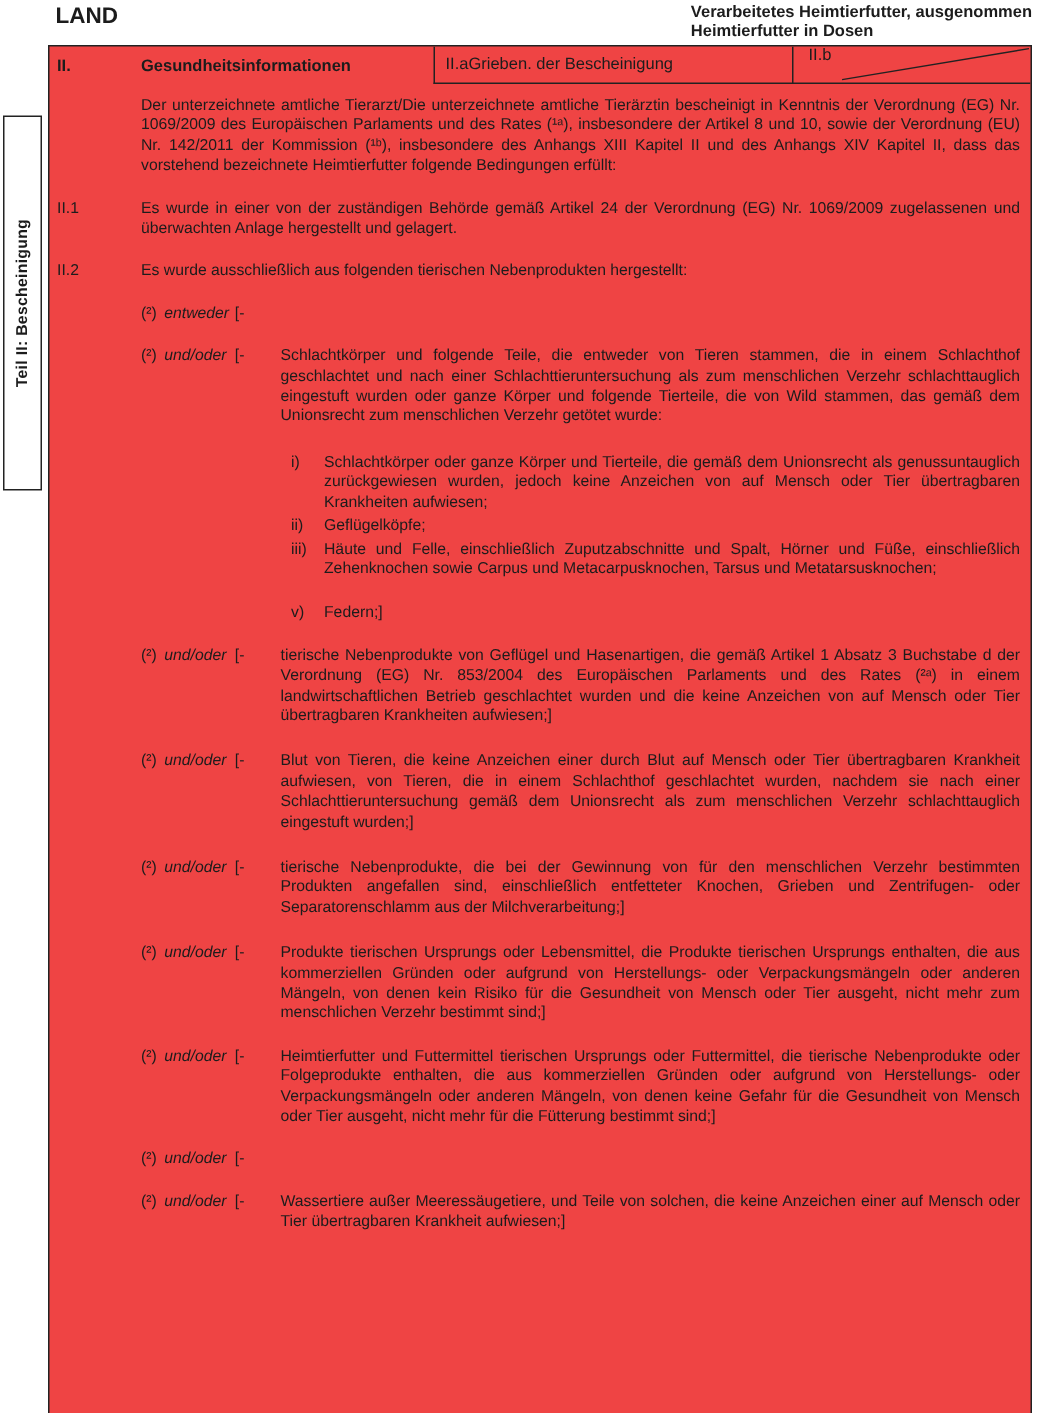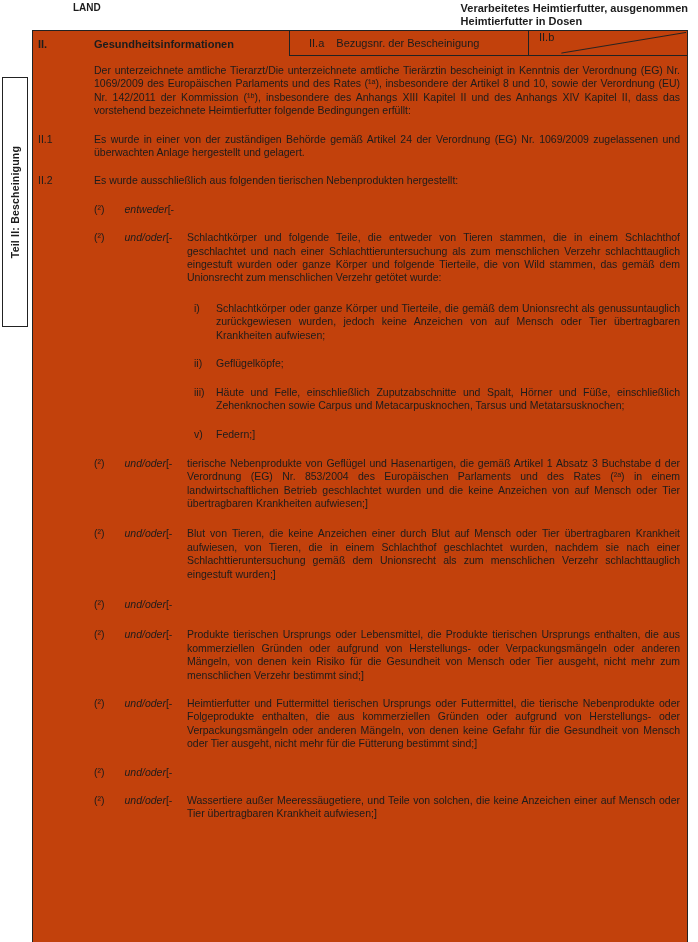--- a/index.html
+++ b/index.html
@@ -4,64 +4,64 @@
 <style>
   html,body{margin:0;padding:0}
   body{
     width:698px;height:942px;position:relative;overflow:hidden;
     background:#ffffff;color:#1c1c1c;
     font-family:"Liberation Sans","DejaVu Sans",sans-serif;
   }
   
   .land{
     position:absolute;left:37px;top:2px;
-    font-size:10px;font-weight:bold;margin-left:36px;
+    font-size:15px;font-weight:bold;
   }
   .doc-title{
     position:absolute;right:10px;top:2px;
     text-align:left;font-size:11px;font-weight:bold;line-height:13px;
   }
   
   .side-tab{
     position:absolute;left:2px;top:77px;width:26px;height:250px;
     border:1px solid #222;box-sizing:border-box;
     display:flex;align-items:center;justify-content:center;
     background:#fff;
   }
   .side-tab span{
     writing-mode:vertical-rl;transform:rotate(180deg);
     font-weight:bold;font-size:10.5px;white-space:nowrap;letter-spacing:.2px;
   }
   
   .main-box{
     position:absolute;left:32px;top:30px;width:656px;height:912px;
     border:1px solid #222;border-bottom:none;box-sizing:border-box;
-    overflow:hidden;background:#c2410c;
+    overflow:hidden;background:#ef4444;
   }
   .hdr{display:flex;height:25px;font-size:11px}
   .hc1{width:256px;box-sizing:border-box;display:flex;align-items:center;font-weight:bold}
   .hc1 .hnum{width:61px;padding-left:5px;box-sizing:border-box;flex:none}
   .hc2{width:239px;box-sizing:border-box;border-left:1px solid #222;border-bottom:1px solid #222;
-       display:flex;align-items:center;padding-left:19px;gap:12px}
+       display:flex;align-items:center;padding-left:7px;gap:0}
   .hc3{flex:1;box-sizing:border-box;border-left:1px solid #222;border-bottom:1px solid #222;
        display:flex;padding-left:10px;position:relative}
   .hc3 svg{position:absolute;left:0;top:0;width:100%;height:100%;pointer-events:none}
   
   .content{padding:8px 7px 0 0;font-size:10.5px;line-height:13.4px}
   .crow{display:flex}
   .cnum{width:61px;padding-left:5px;box-sizing:border-box;flex:none}
   .ctext{flex:1;text-align:justify}
   .block{margin-bottom:15px}
   .mb17{margin-bottom:17px}
   .item{display:flex}
   .ilabel{width:93px;flex:none;display:flex;align-items:flex-start;white-space:nowrap}
-  .iconj{font-style:italic;margin-left:20px}
+  .iconj{font-style:italic;margin-left:5px}
   .ibracket{margin-left:auto;margin-right:24px}
   .itext{flex:1;text-align:justify}
-  .sub{display:flex;margin-left:7px;margin-top:15px}
+  .sub{display:flex;margin-left:7px;margin-top:2px}
   .sub.first{margin-top:17px}
   .sub.mt16{margin-top:16px}
   .snum{width:22px;flex:none}
   .stext{flex:1;text-align:justify}
 </style>
 </head>
 <body>
 
 <div class="land">LAND</div>
 
@@ -76,21 +76,21 @@
 
 <div class="main-box">
 
   <div class="hdr">
     <div class="hc1">
       <span class="hnum">II.</span>
       <span>Gesundheitsinformationen</span>
     </div>
     <div class="hc2">
       <span>II.a</span>
-      <span>Bezugsnr. der Bescheinigung</span>
+      <span>Grieben. der Bescheinigung</span>
     </div>
     <div class="hc3">
       <span>II.b</span>
       <svg viewBox="0 0 161 25" preserveAspectRatio="none">
         <line x1="33" y1="23" x2="160" y2="1.5" stroke="#222" stroke-width="1"></line>
       </svg>
     </div>
   </div>
 
   <div class="content">
@@ -166,20 +166,21 @@
           </div>
           <div class="itext">Blut von Tieren, die keine Anzeichen einer durch Blut auf Mensch oder Tier übertragbaren Krankheit aufwiesen, von Tieren, die in einem Schlachthof geschlachtet wurden, nachdem sie nach einer Schlachttieruntersuchung gemäß dem Unionsrecht als zum menschlichen Verzehr schlachttauglich eingestuft wurden;]</div>
         </div>
 
         <div class="item block mb17">
           <div class="ilabel">
             <span>(²)</span>
             <span class="iconj">und/oder</span>
             <span class="ibracket">[-</span>
           </div>
+          <div class="itext">tierische Nebenprodukte, die bei der Gewinnung von für den menschlichen Verzehr bestimmten Produkten angefallen sind, einschließlich entfetteter Knochen, Grieben und Zentrifugen- oder Separatorenschlamm aus der Milchverarbeitung;]</div>
         </div>
 
         <div class="item block">
           <div class="ilabel">
             <span>(²)</span>
             <span class="iconj">und/oder</span>
             <span class="ibracket">[-</span>
           </div>
           <div class="itext">Produkte tierischen Ursprungs oder Lebensmittel, die Produkte tierischen Ursprungs enthalten, die aus kommerziellen Gründen oder aufgrund von Herstellungs- oder Verpackungsmängeln oder anderen Mängeln, von denen kein Risiko für die Gesundheit von Mensch oder Tier ausgeht, nicht mehr zum menschlichen Verzehr bestimmt sind;]</div>
         </div>

